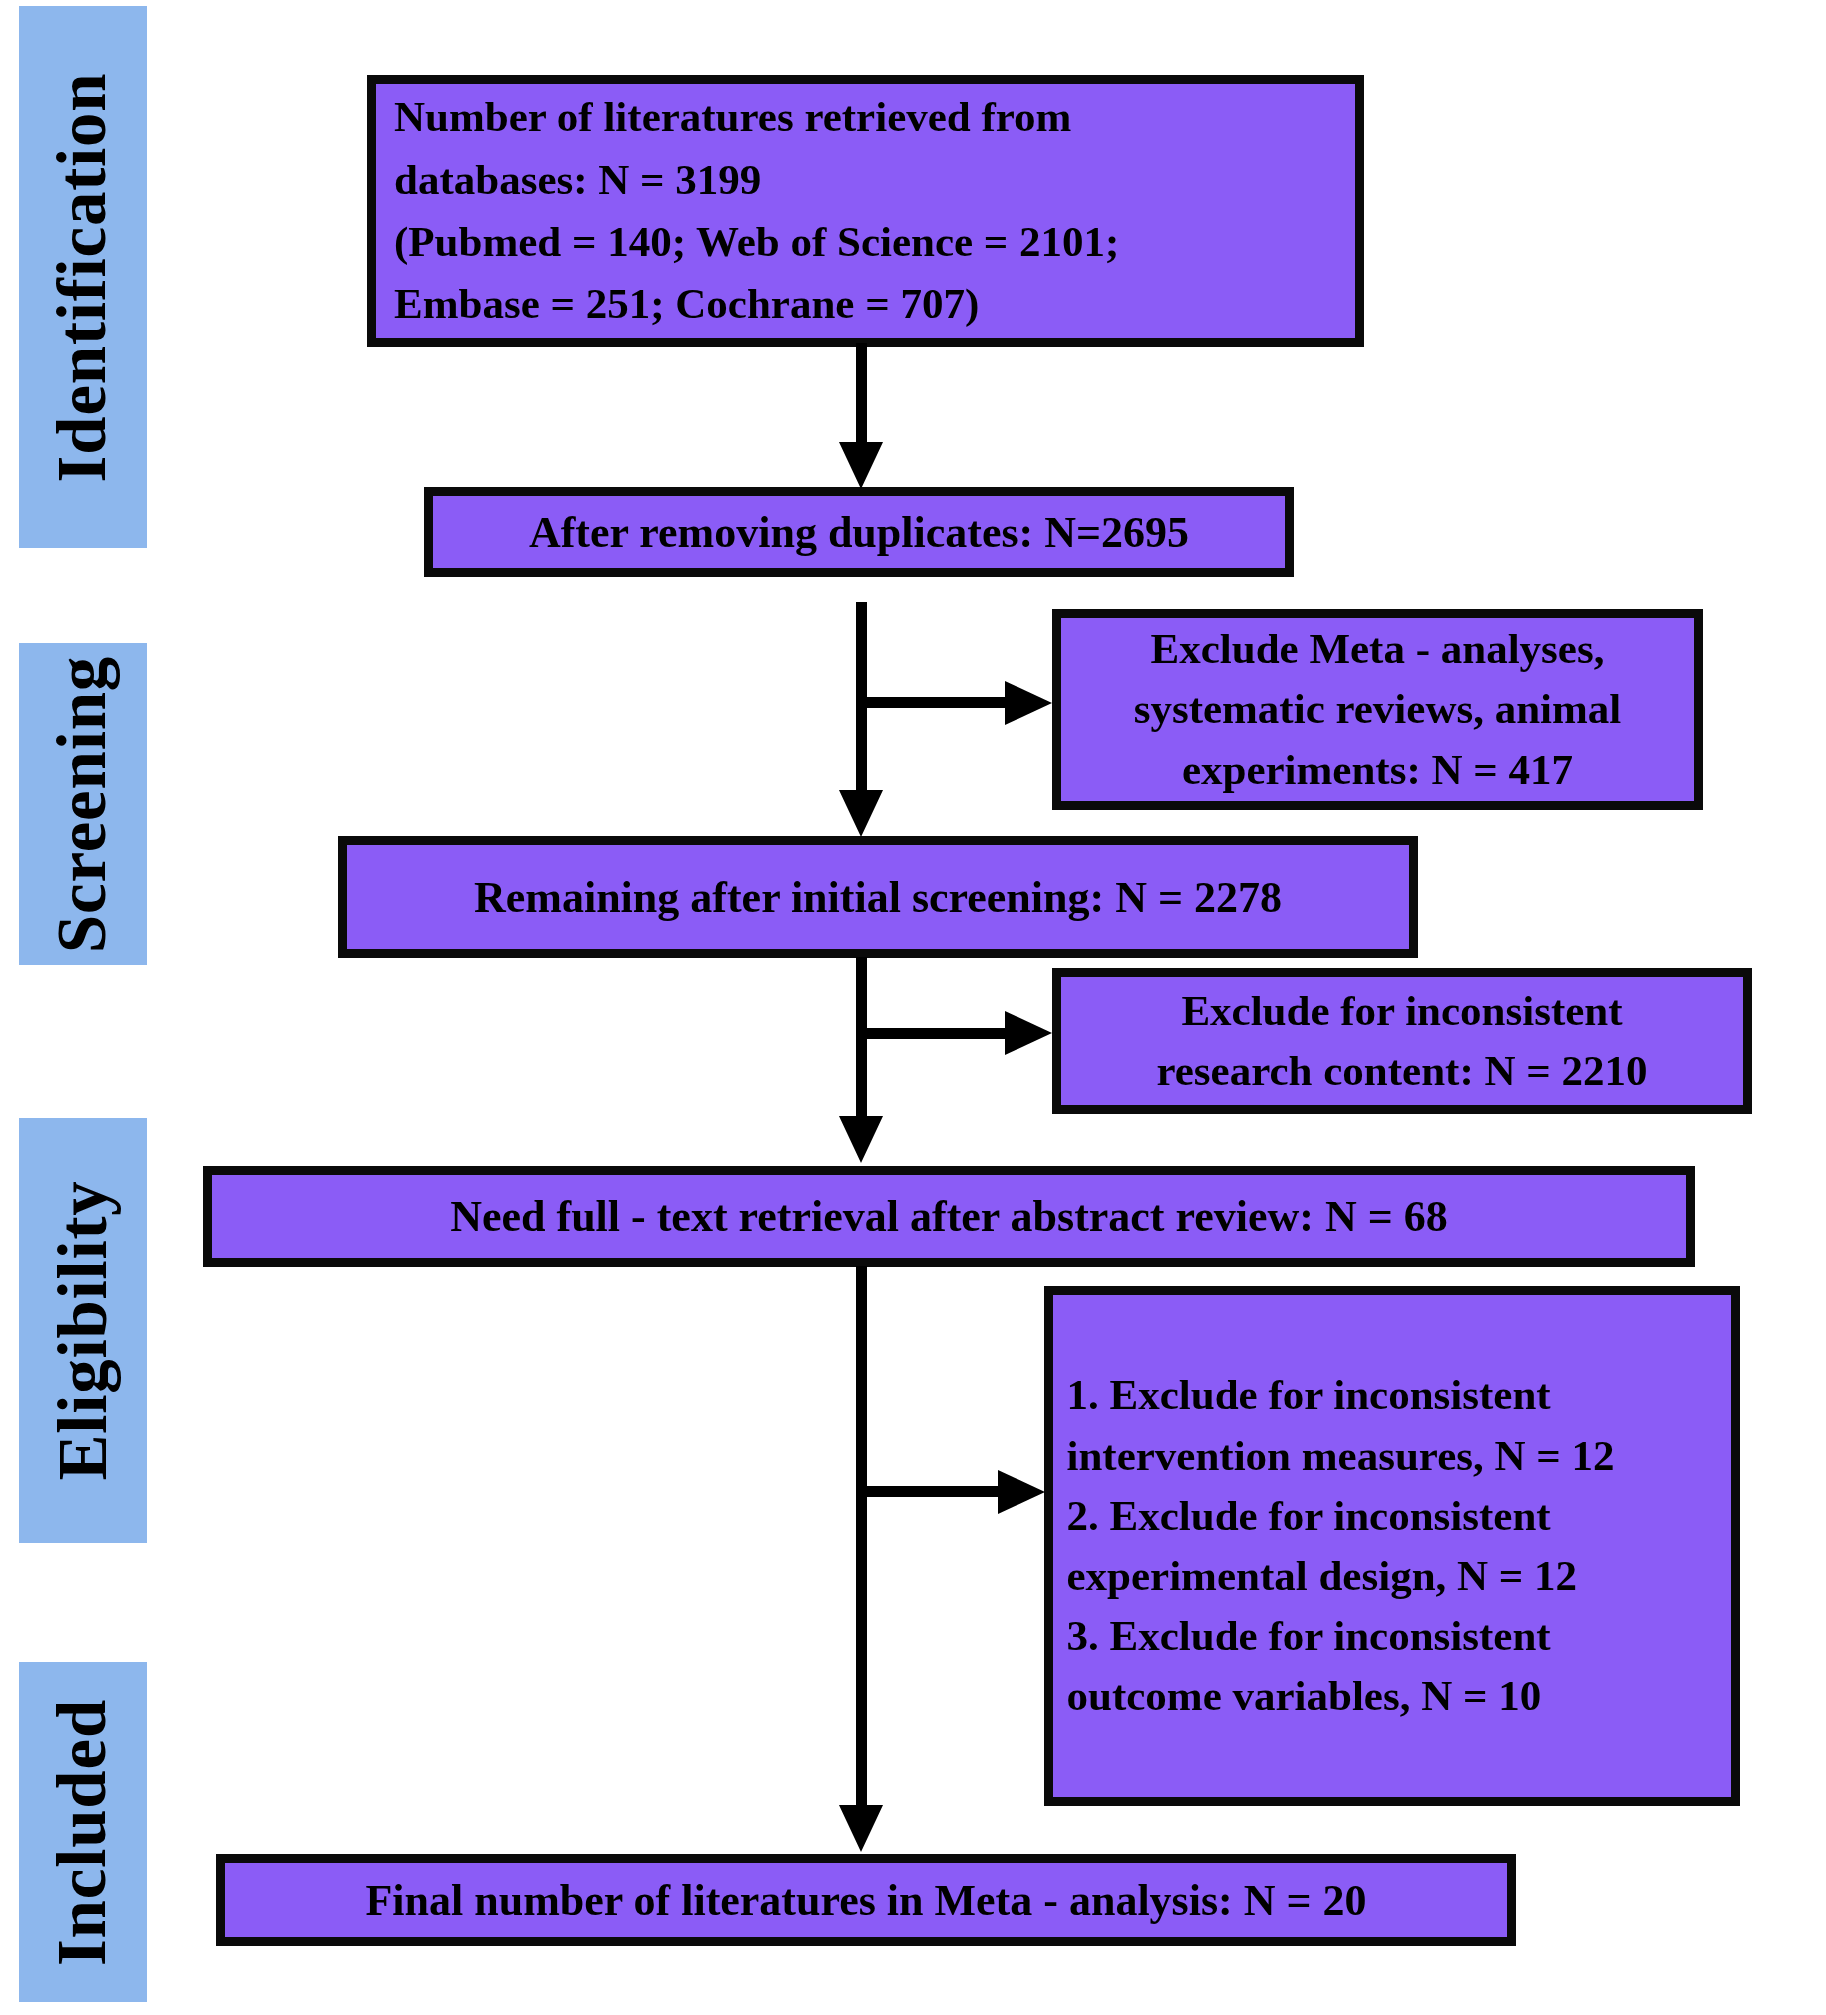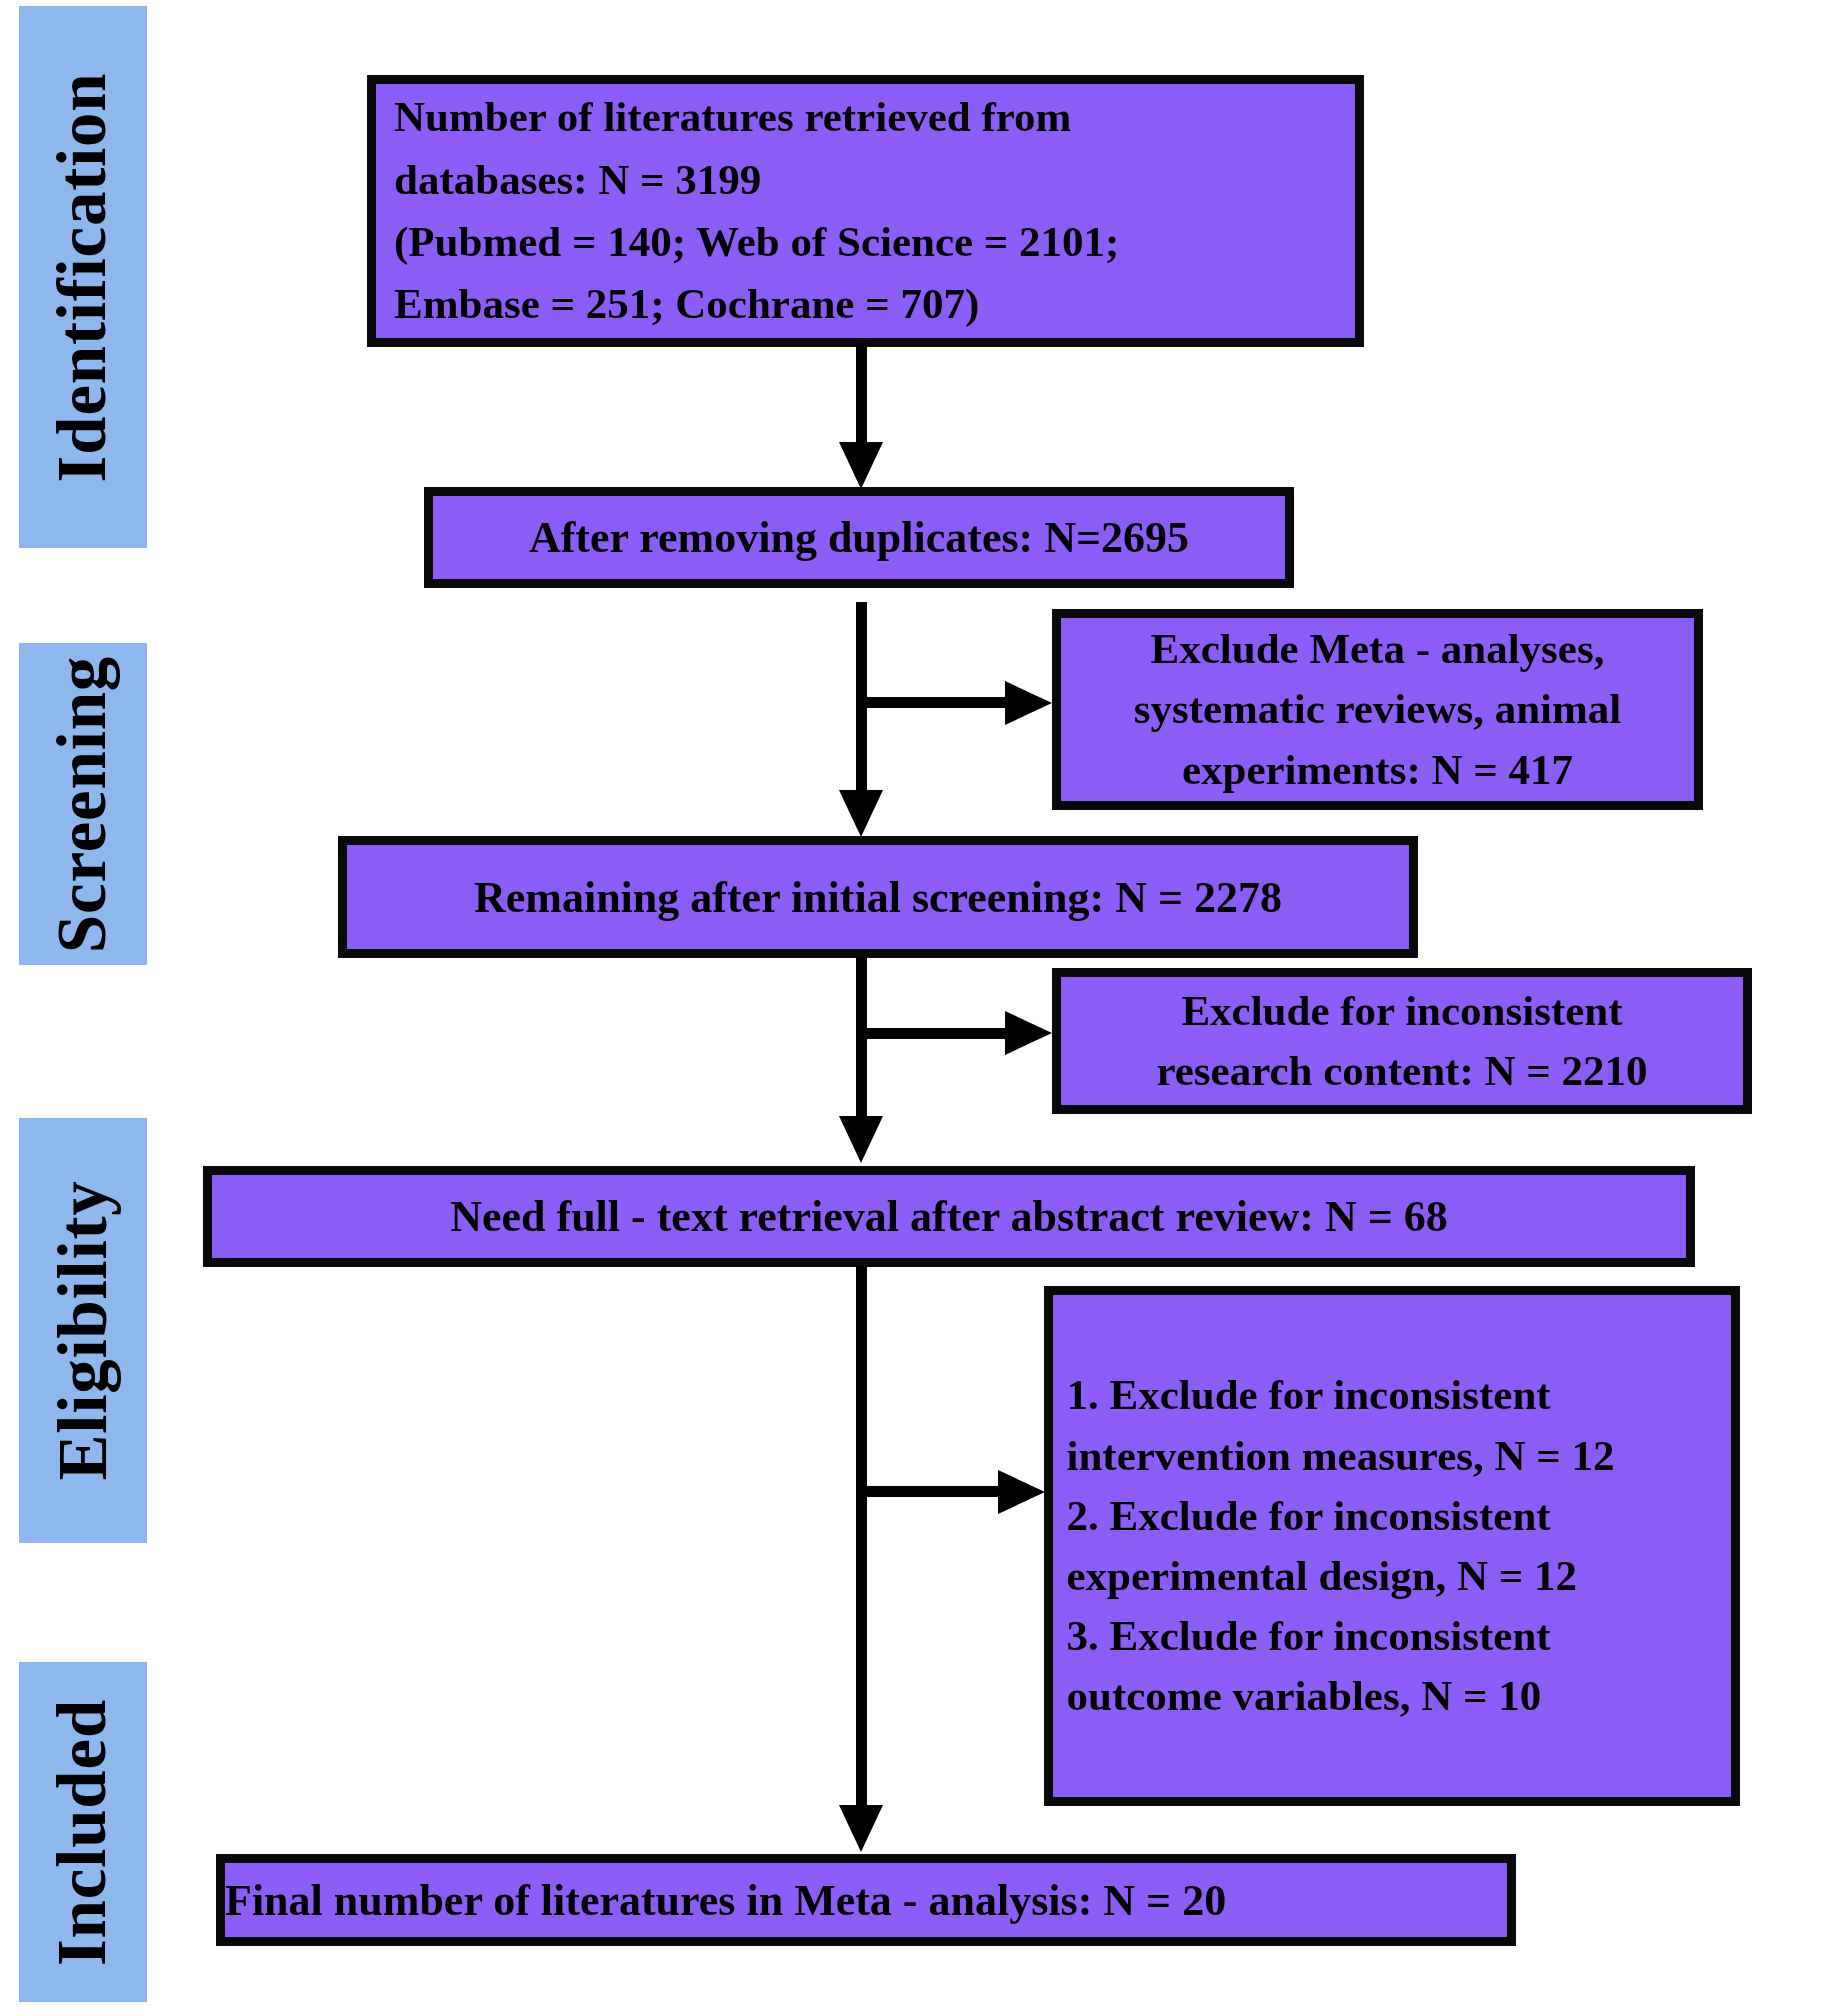--- a/index.html
+++ b/index.html
@@ -47,21 +47,21 @@
     display: flex;
     align-items: center;
   }
   .box .box-text { white-space: pre-line; width: 100%; }
 
   .box-retrieved {
     left: 367px; top: 75px; width: 997px; height: 272px;
     font-size: 43px; line-height: 1.45; padding: 0 18px; text-align: left;
   }
   .box-dedup {
-    left: 424px; top: 487px; width: 870px; height: 101px;
+    left: 424px; top: 487px; width: 870px; height: 90px;
     font-size: 44px; justify-content: center; text-align: center;
   }
   .box-exclude-meta {
     left: 1052px; top: 609px; width: 651px; height: 201px;
     font-size: 43px; line-height: 1.4; justify-content: center; text-align: center;
   }
   .box-screening-remaining {
     left: 338px; top: 836px; width: 1080px; height: 122px;
     font-size: 44px; justify-content: flex-start; text-align: center;
   }
@@ -75,21 +75,21 @@
   }
   .box-reasons {
     left: 1044px; top: 1286px; width: 696px; height: 520px;
     font-size: 43px; line-height: 1.4; padding: 6px 13.5px;
     flex-direction: column; justify-content: center; align-items: flex-start;
     text-align: left;
   }
   .box-reasons .box-text { width: auto; }
   .box-final {
     left: 216px; top: 1854px; width: 1300px; height: 92px;
-    font-size: 44px; justify-content: center; 
+    font-size: 44px; justify-content: center; text-align: center;
   }
 
   
   .vline { position: absolute; width: 10.5px; background: #000000; }
   .hline { position: absolute; height: 10.5px; background: #000000; }
   .head-down {
     position: absolute; width: 0; height: 0;
     border-left: 22px solid transparent;
     border-right: 22px solid transparent;
     border-top: 47px solid #000000;

